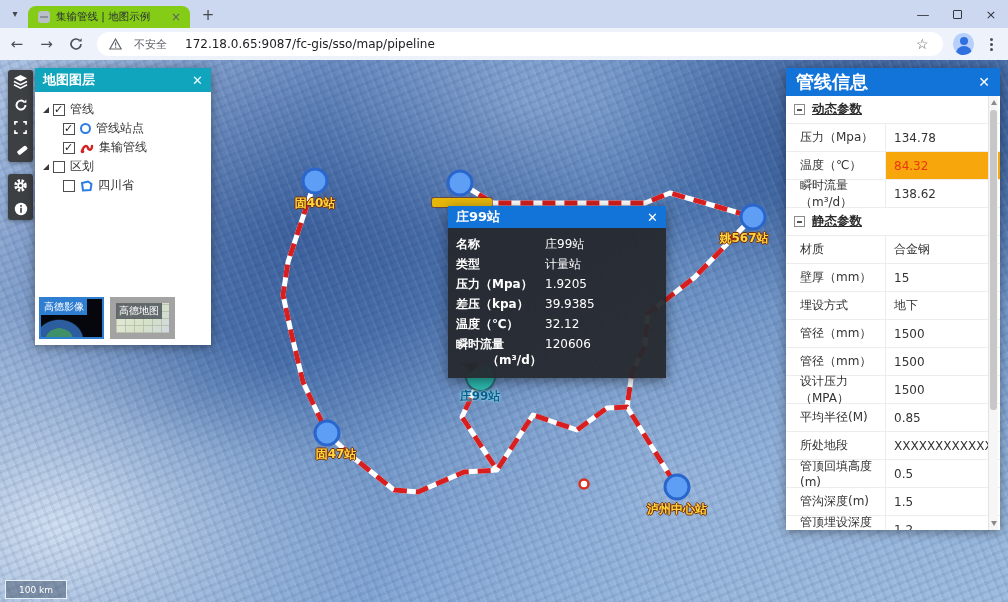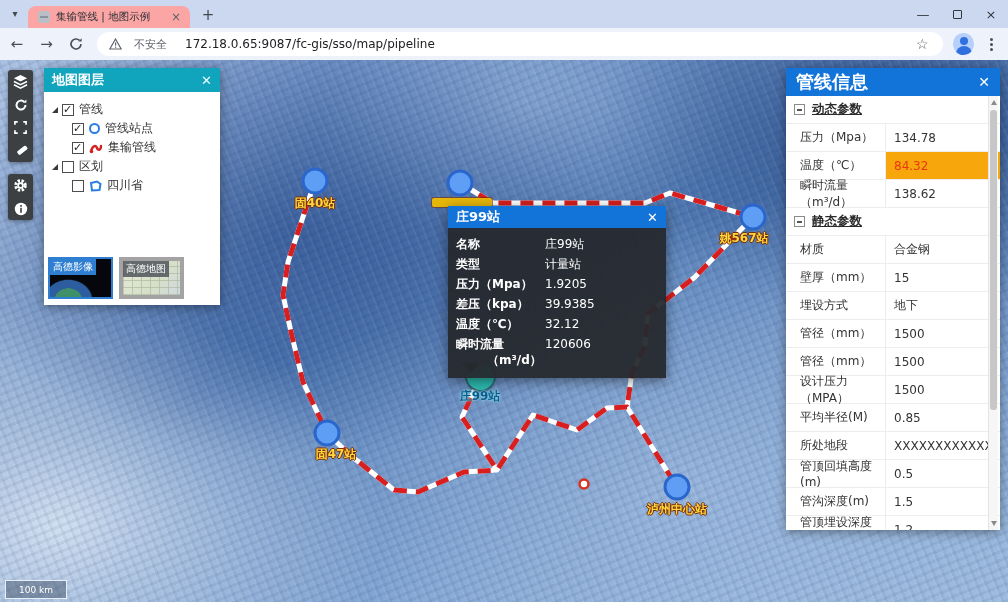--- a/index.html
+++ b/index.html
@@ -4,21 +4,21 @@
 <style>
   * { margin:0; padding:0; box-sizing:border-box; }
   html,body { width:1008px; height:602px; overflow:hidden; }
   body { font-family:"DejaVu Sans","Liberation Sans",sans-serif; }
   .screen { position:relative; width:1008px; height:602px; background:#cfd9f1; overflow:hidden; }
 
   
   .titlebar { position:absolute; top:0; left:0; width:100%; height:28px; background:#ccd7f0; }
   .tab-chevron { position:absolute; left:6px; top:5px; width:18px; height:18px; border-radius:50%;
     color:#45494f; font-size:10px; text-align:center; line-height:18px; }
-  .tab { position:absolute; left:28px; top:6px; width:162px; height:22px; background:#fca5a5;
+  .tab { position:absolute; left:28px; top:6px; width:162px; height:22px; background:#84cc16;
     border-radius:8px 8px 0 0; display:flex; align-items:center; padding:0 6px; }
   .tab-favicon { width:12px; height:12px; border-radius:3px; background:#b9bec7; margin:0 6px 0 4px;
     position:relative; }
   .tab-favicon::after{ content:""; position:absolute; left:2px; top:5px; width:8px; height:2px; background:#8d939c; }
   .tab-title { font-size:10.5px; color:#2b2f36; white-space:nowrap; overflow:hidden; flex:1; }
   .tab-close { font-size:12px; color:#5a5f66; padding:0 3px; }
   .newtab-btn { position:absolute; left:198px; top:6px; width:20px; height:20px; color:#45494f;
     font-size:15px; text-align:center; line-height:19px; }
   .win-controls { position:absolute; right:0; top:0; height:28px; display:flex; align-items:center; }
   .win-btn { width:34px; height:28px; display:flex; align-items:center; justify-content:center;
@@ -79,41 +79,41 @@
 
   
   .tool-group { position:absolute; left:8px; width:25px; background:#3c4043; border-radius:3px;
     display:flex; flex-direction:column; align-items:center; box-shadow:0 1px 4px rgba(0,0,0,.4); }
   .tool-group.g1 { top:10px; }
   .tool-group.g2 { top:114px; }
   .tool-btn { width:25px; height:23px; display:flex; align-items:center; justify-content:center; }
   .tool-btn svg { display:block; }
 
   
-  .layer-panel { position:absolute; left:44px; top:8px; width:176px; height:237px; background:#ffffff;
+  .layer-panel { position:absolute; left:35px; top:8px; width:176px; height:277px; background:#ffffff;
     box-shadow:0 2px 10px rgba(0,0,0,.4); }
   .layer-header { height:24px; background:#11a5bd; color:#fff; display:flex; align-items:center;
     padding:0 8px; }
   .layer-header .ph-title { flex:1; font-size:13px; font-weight:bold; }
   .layer-header .ph-close { font-size:13px; color:#e8fbff; }
   .tree { padding:8px 0 0 8px;text-align:center; }
   .tree-row { display:flex; align-items:center; height:19px; font-size:12px; color:#333; }
   .tree-row.child { padding-left:20px; }
   .twisty { width:0; height:0; border-bottom:6px solid #3a3a3a; border-left:6px solid transparent;
     margin-right:4px; }
   .cbx { width:12px; height:12px; border:1px solid #4d4d4d; background:#fff; margin-right:5px;
     position:relative; flex:0 0 12px; }
   .cbx.checked::after { content:"✓"; position:absolute; left:0px; top:-2px; font-size:11px; color:#222; }
   .li-circle { width:11px; height:11px; border:2px solid #2a7de1; border-radius:50%; margin-right:5px; }
   .li-squiggle { margin-right:5px; }
   .li-polygon { margin-right:5px; }
   .basemaps { position:absolute; left:4px; bottom:6px; display:flex; gap:6px; }
   .bm-thumb { position:relative; width:65px; height:42px; overflow:hidden; }
   .bm-thumb.sel { border:2px solid #2e7ed2; }
-  .bm-thumb.unsel { border:4px solid #a3a3a3; }
+  .bm-thumb.unsel { border:6px solid #a3a3a3; }
   .bm-img-sat { position:absolute; inset:0; background:
       radial-gradient(40px 34px at 30% 108%, #3f8f68 0 34%, #2c5e9f 35% 58%, #123 60%, #05070c 62%),
       #05070c; }
   .bm-img-map { position:absolute; inset:0; background:
       repeating-linear-gradient(0deg, rgba(175,185,160,.7) 0 1px, transparent 1px 7px),
       repeating-linear-gradient(90deg, rgba(175,185,160,.7) 0 1px, transparent 1px 9px),
       linear-gradient(130deg,#e7ead9,#d6e0c8 60%,#cfd9e2); }
   .bm-tag { position:absolute; left:0; top:0; font-size:10px; color:#fff; padding:1px 3px; z-index:2; }
   .bm-tag.blue { background:#2e7ed2; }
   .bm-tag.gray { background:rgba(80,86,92,.85); }

